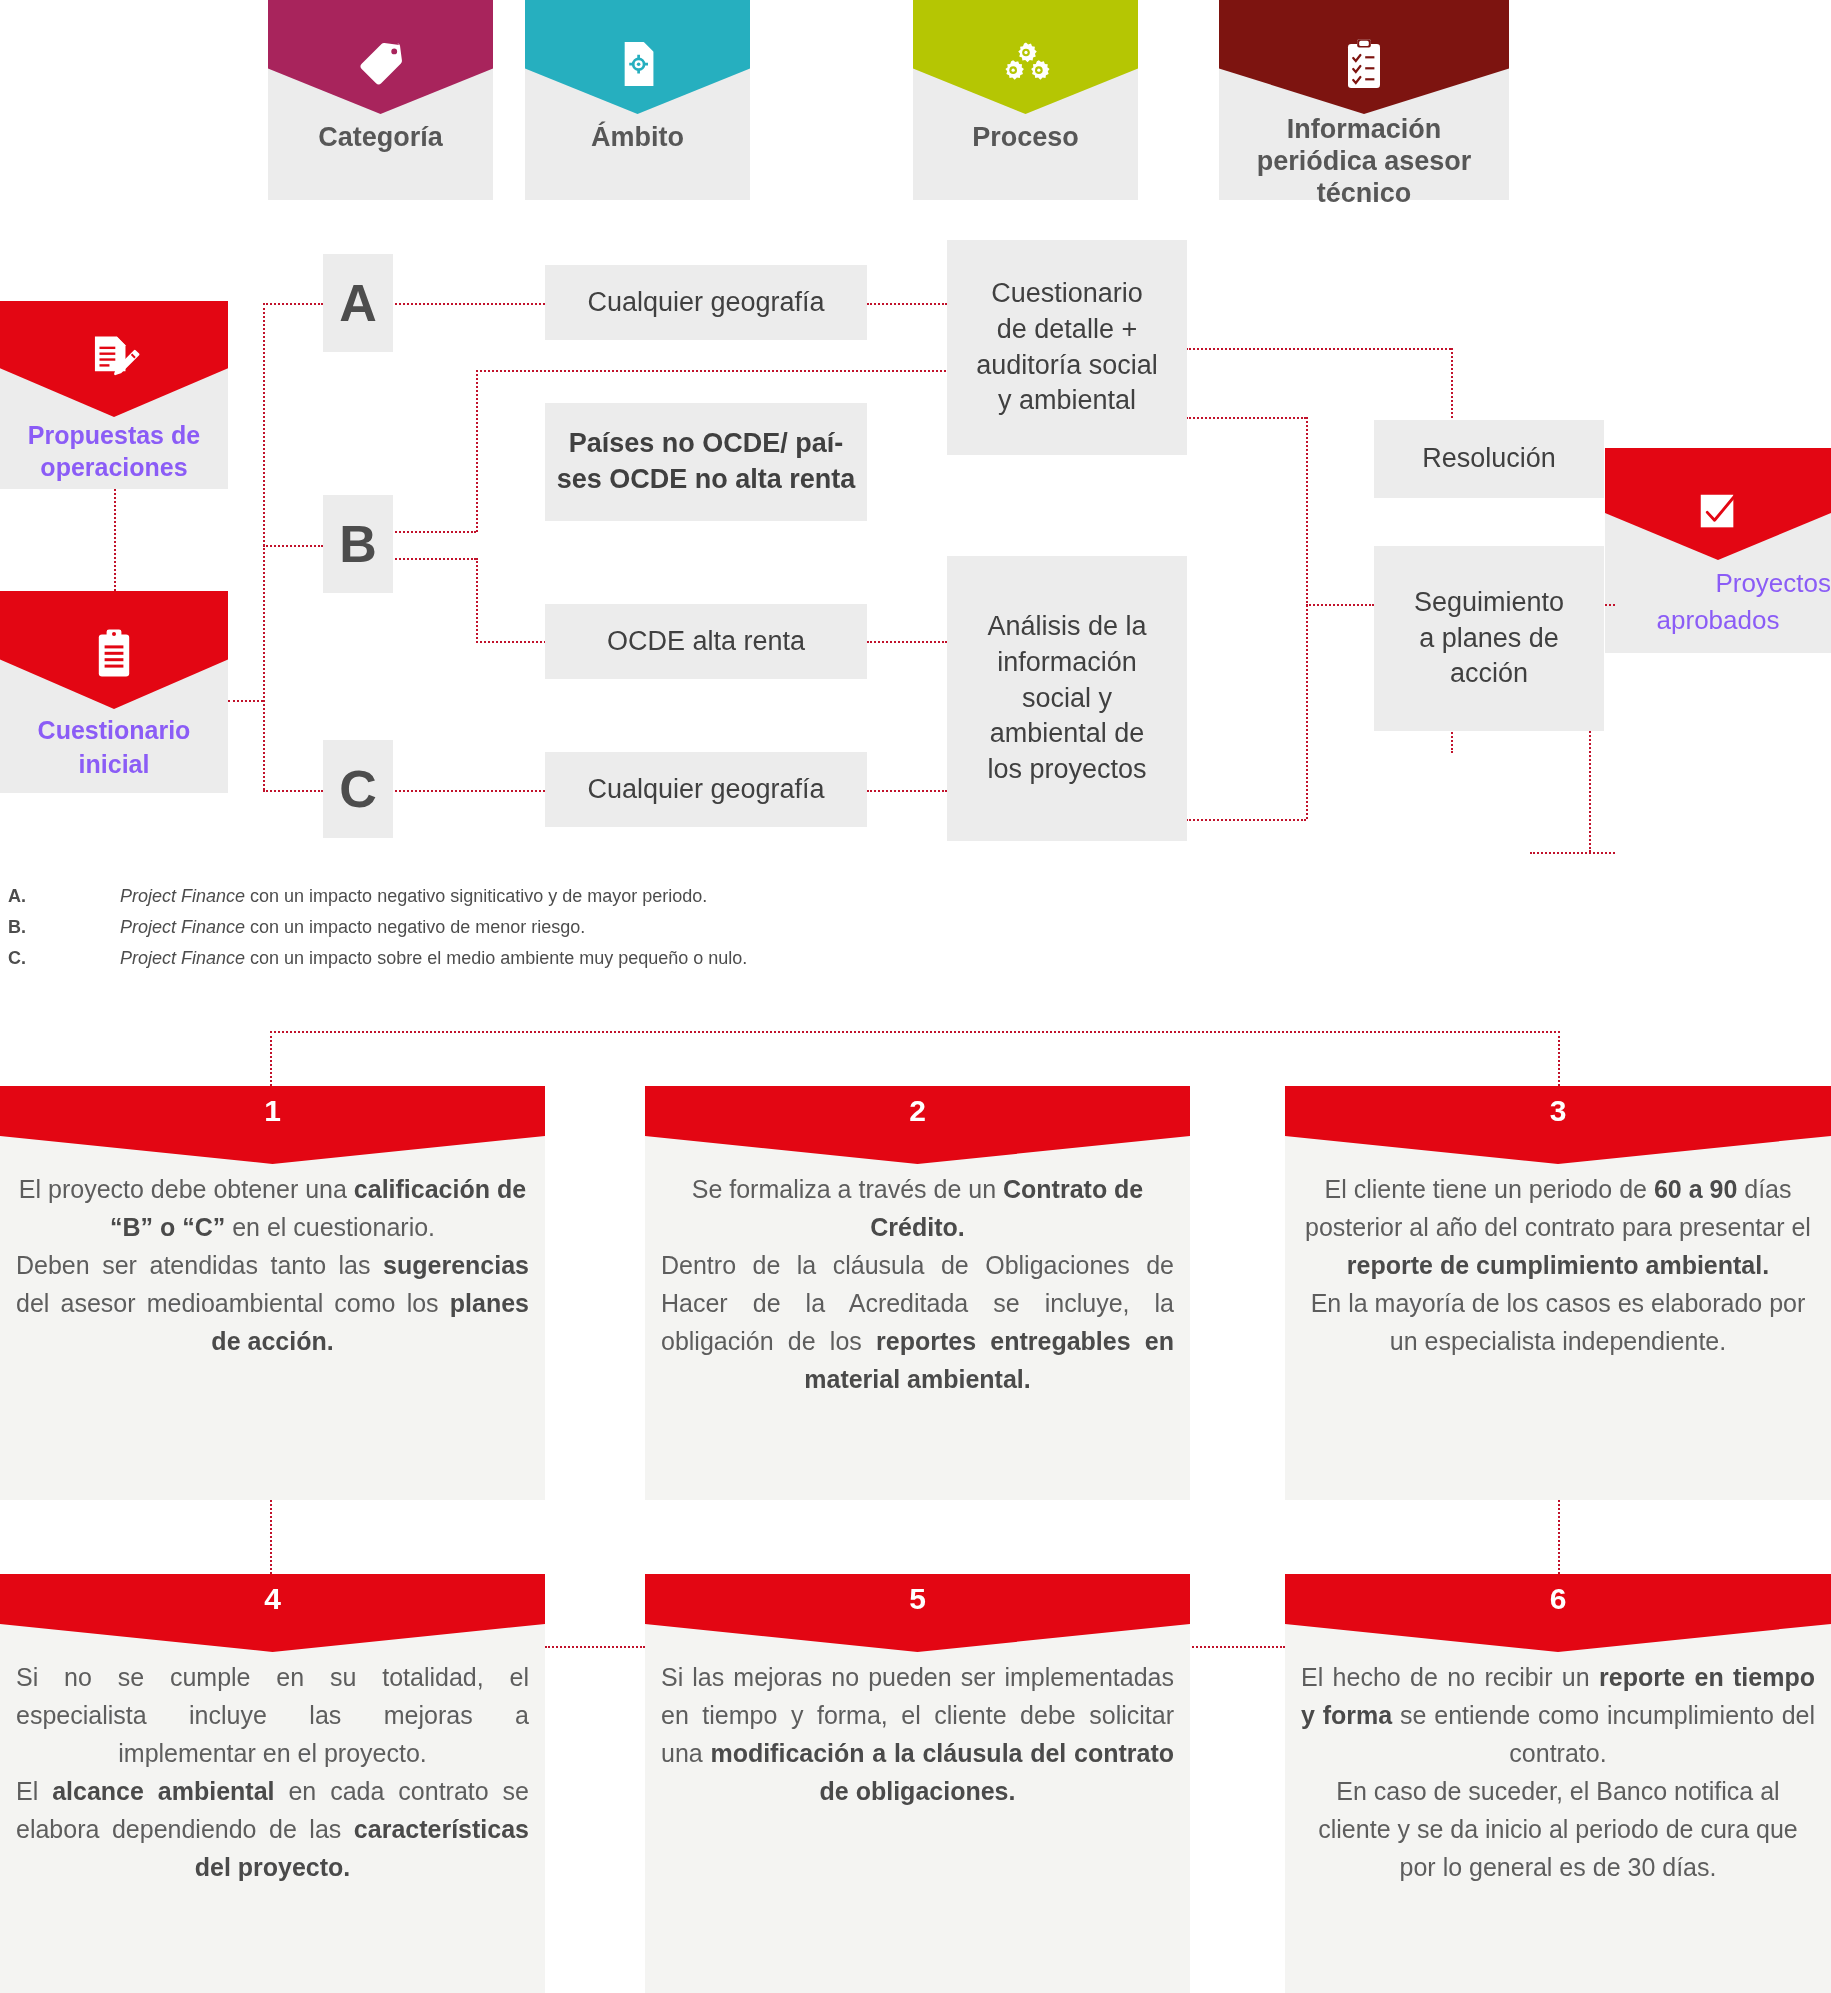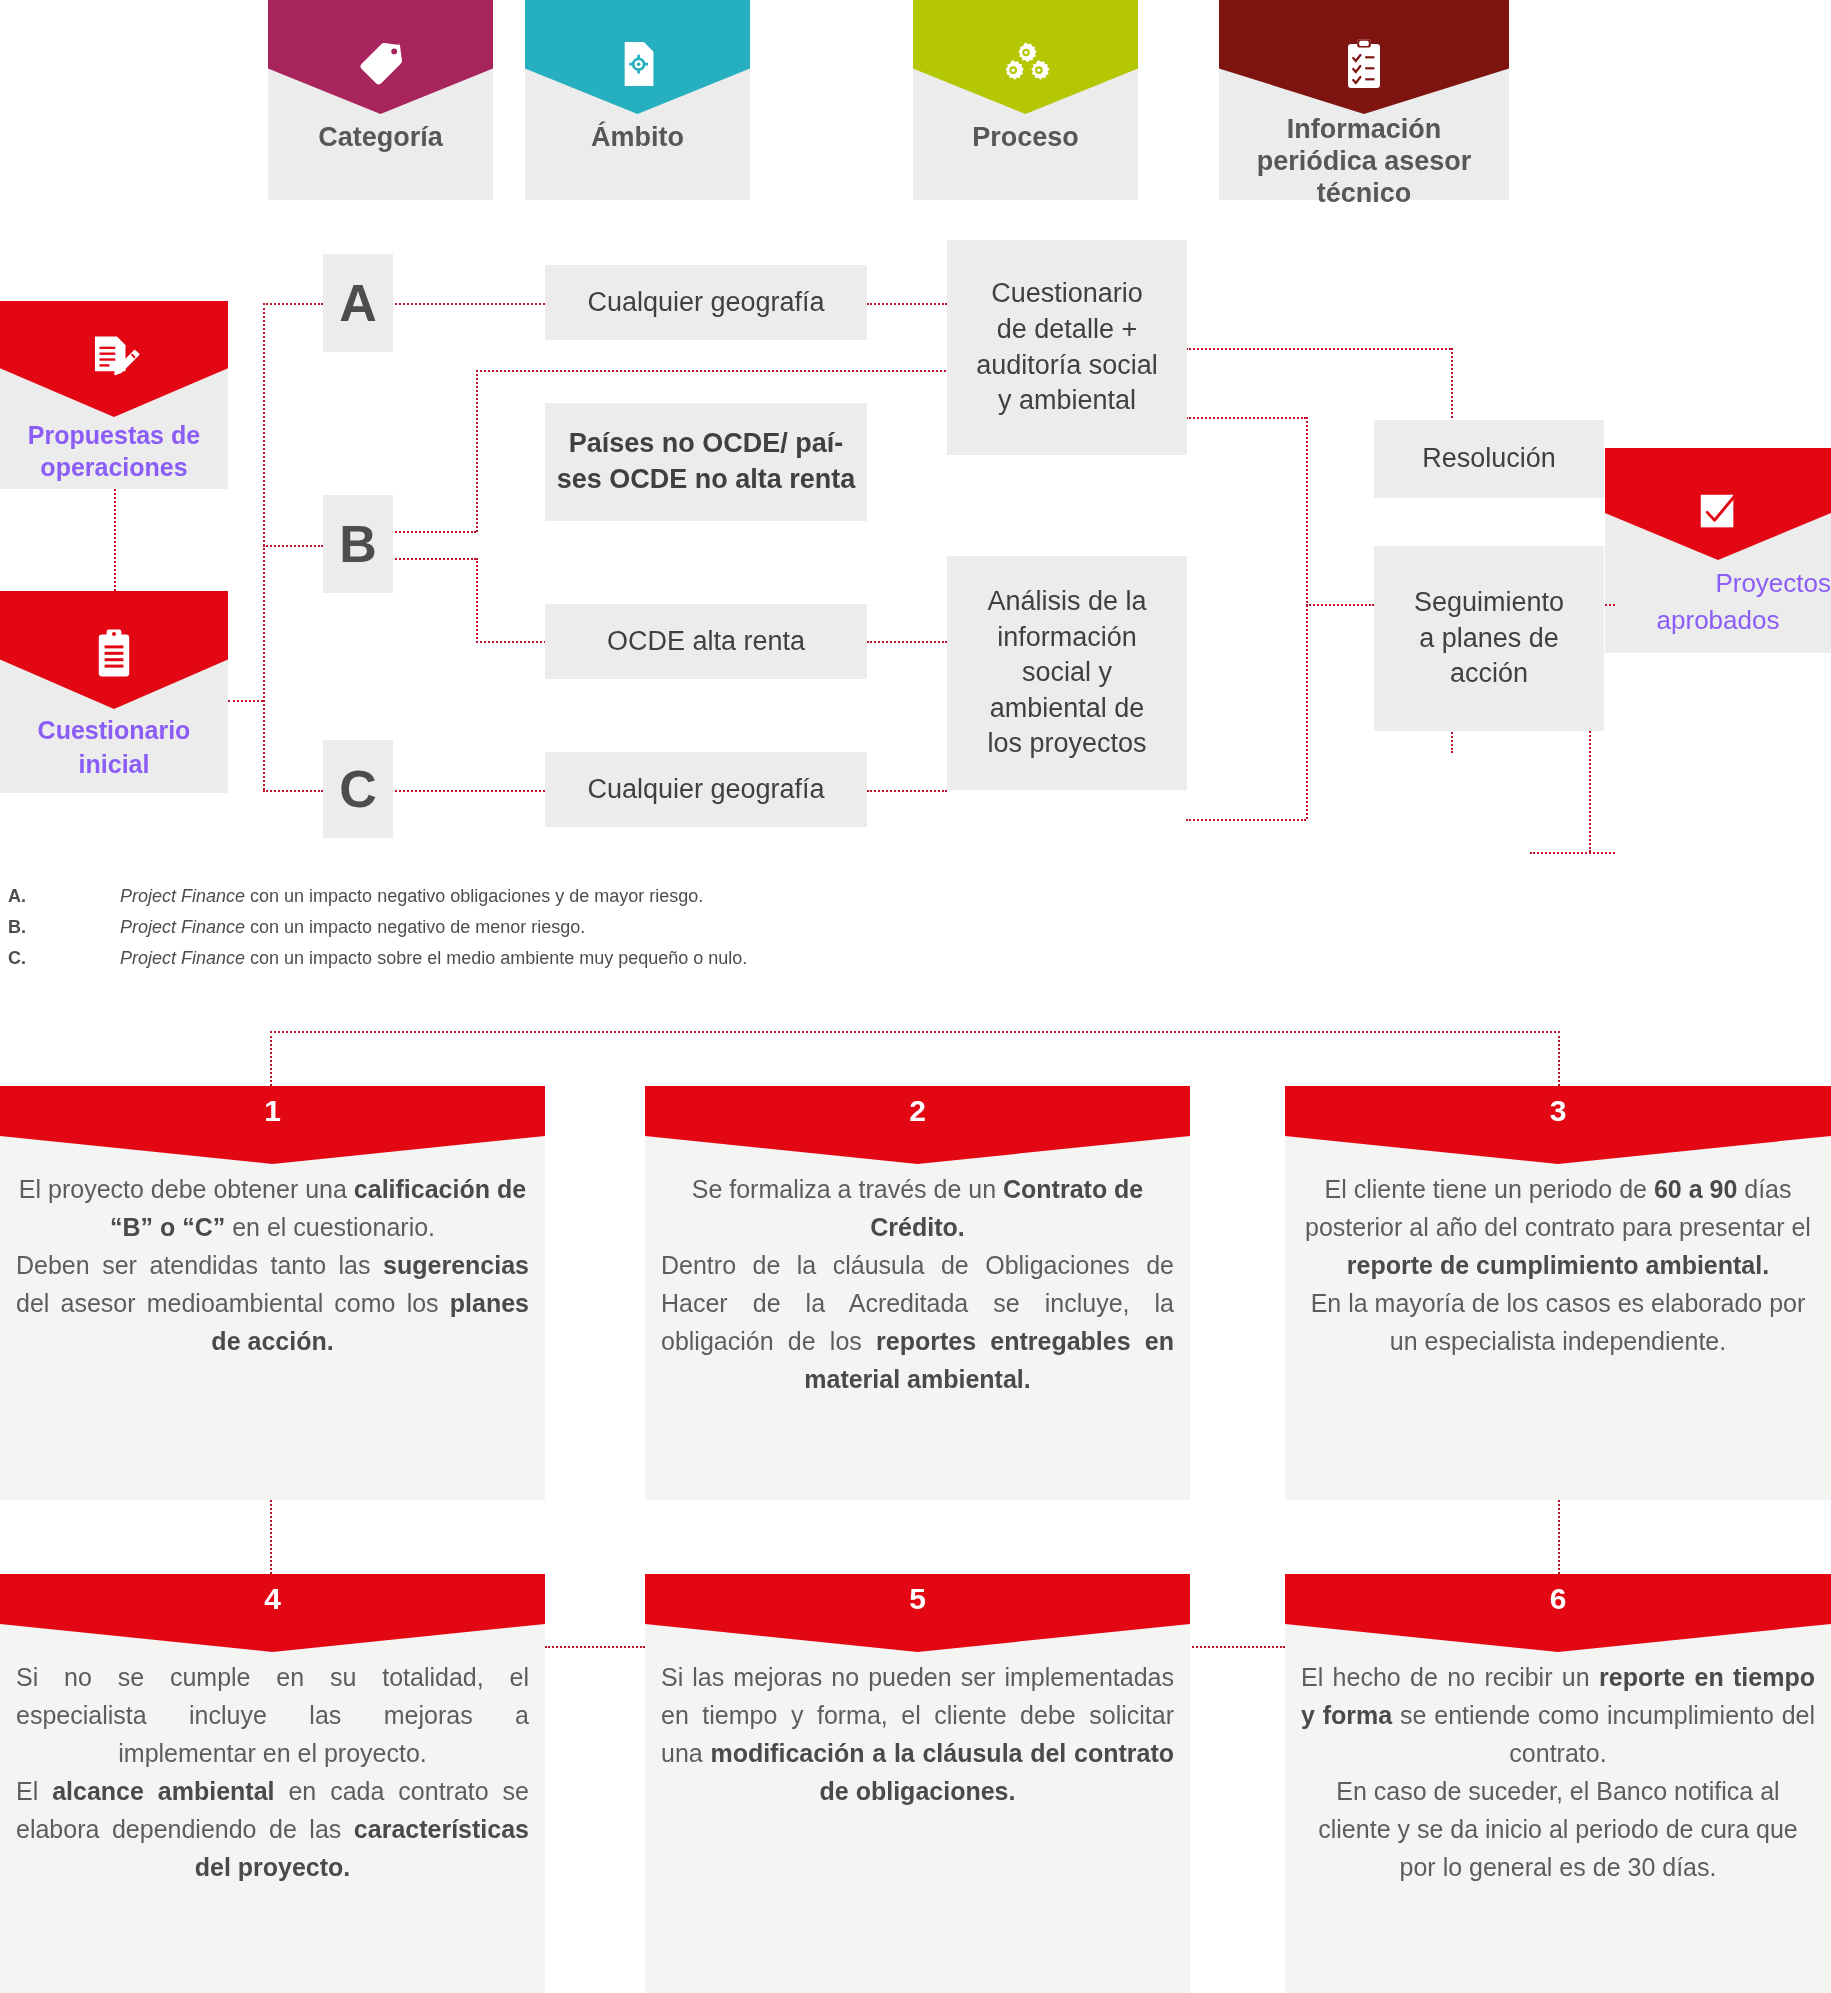--- a/index.html
+++ b/index.html
@@ -343,21 +343,21 @@
 
   <div class="abs gbox" style="left:947px;top:240px;width:240px;height:215px;font-size:27px;">
     <div>
       <div>Cuestionario</div>
       <div>de detalle +</div>
       <div>auditoría social</div>
       <div>y ambiental</div>
     </div>
   </div>
 
-  <div class="abs gbox" style="left:947px;top:556px;width:240px;height:234px;font-size:27px;">
+  <div class="abs gbox" style="left:947px;top:556px;width:240px;height:285px;font-size:27px;">
     <div>
       <div>Análisis de la</div>
       <div>información</div>
       <div>social y</div>
       <div>ambiental de</div>
       <div>los proyectos</div>
     </div>
   </div>
 
   <div class="abs gbox" style="left:1374px;top:420px;width:230px;height:78px;font-size:27px;">Resolución</div>
@@ -365,21 +365,21 @@
   <div class="abs gbox" style="left:1374px;top:546px;width:230px;height:185px;font-size:27px;">
     <div>
       <div>Seguimiento</div>
       <div>a planes de</div>
       <div>acción</div>
     </div>
   </div>
 
   <div class="legend-row" style="top:886px;">
     <span class="key">A.</span>
-    <span class="txt"><i>Project Finance</i><span> con un impacto negativo obligaciones y de mayor riesgo.</span></span>
+    <span class="txt"><i>Project Finance</i><span> con un impacto negativo signiticativo y de mayor periodo.</span></span>
   </div>
   <div class="legend-row" style="top:917px;">
     <span class="key">B.</span>
     <span class="txt"><i>Project Finance</i><span> con un impacto negativo de menor riesgo.</span></span>
   </div>
   <div class="legend-row" style="top:948px;">
     <span class="key">C.</span>
     <span class="txt"><i>Project Finance</i><span> con un impacto sobre el medio ambiente muy pequeño o nulo.</span></span>
   </div>
 

